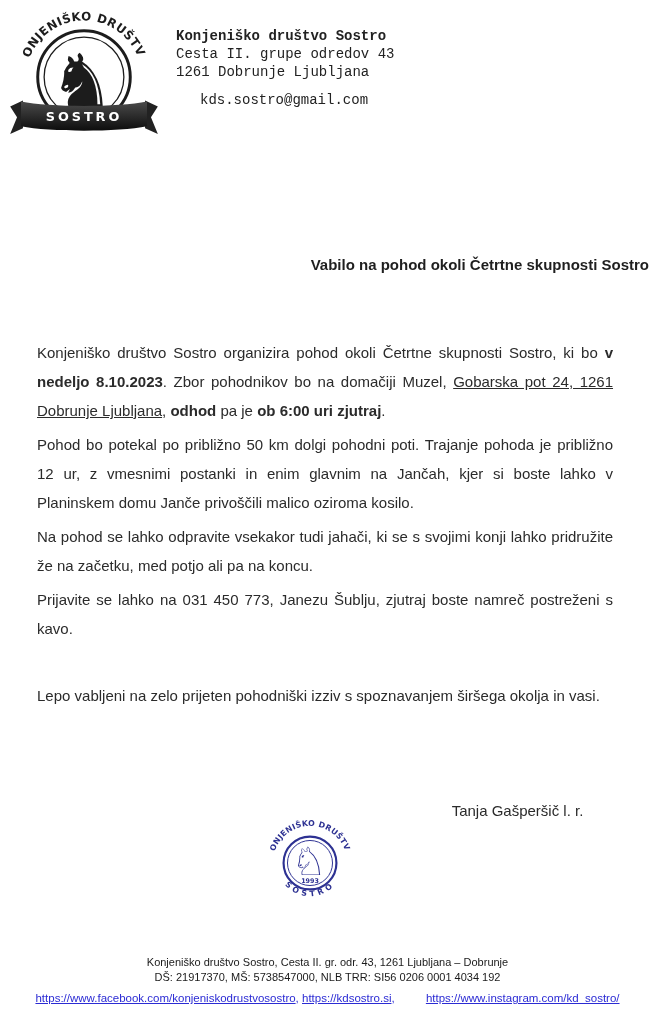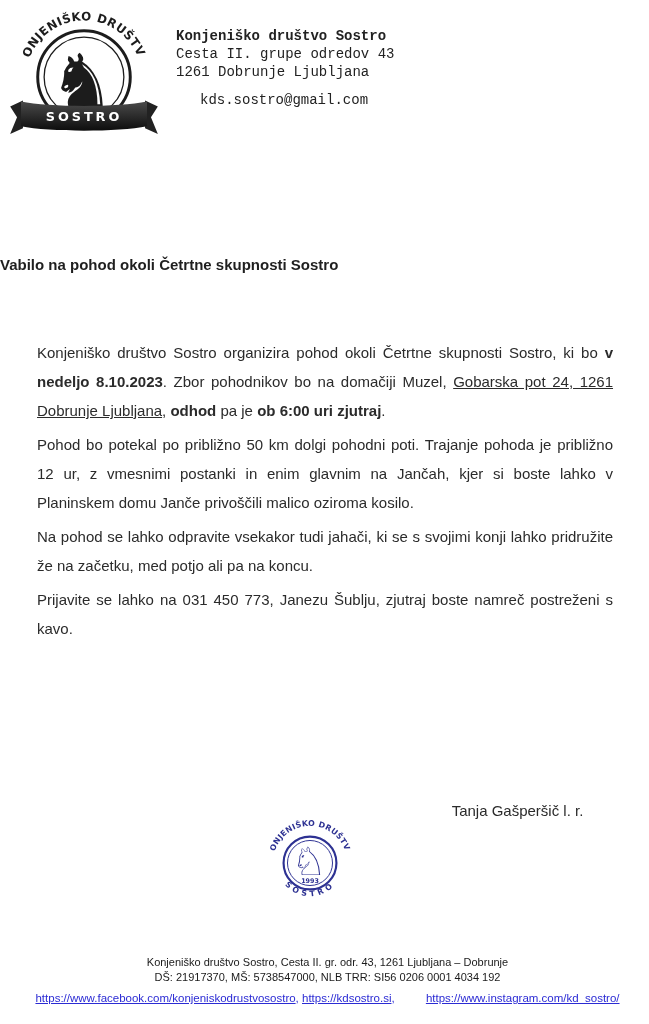--- a/index.html
+++ b/index.html
@@ -19,21 +19,21 @@
   .logo-top { position: absolute; left: 10px; top: 11px; width: 148px; height: 128px; }
 
   
   .header-text { position: absolute; left: 176px; top: 27px; font-size: 14px; line-height: 18px; color: #222; font-family: Liberation Mono, monospace; }
   .header-text .org { font-weight: bold; }
   .header-text .email { margin-top: 10px; padding-left: 24px; }
 
   
   .title {
     position: absolute; left: 0; right: 0; top: 256px;
-    text-align: left; font-size: 15px; font-weight: bold; color: #1f1f1f;
+    text-align: right; font-size: 15px; font-weight: bold; color: #1f1f1f;
   }
 
   
   .body-text {
     position: absolute; left: 37px; top: 338px; width: 576px;
     font-size: 15px; line-height: 29px; text-align: justify; color: #2b2b2b;
   }
   .body-text p { margin-bottom: 5px; }
   .closing { margin-top: 38px; text-align: left; }
   .b { font-weight: bold; }
@@ -91,20 +91,21 @@
     <div class="email">kds.sostro@gmail.com</div>
   </div>
 
   <div class="title">Vabilo na pohod okoli Četrtne skupnosti Sostro</div>
 
   <div class="body-text">
     <p><span>Konjeniško društvo Sostro organizira pohod okoli Četrtne skupnosti Sostro, ki bo </span><span class="b">v nedeljo 8.10.2023</span><span>. Zbor pohodnikov bo na domačiji Muzel, </span><span class="u">Gobarska pot 24, 1261 Dobrunje Ljubljana</span><span>, </span><span class="b">odhod</span><span> pa je </span><span class="b">ob 6:00 uri zjutraj</span><span>.</span></p>
     <p>Pohod bo potekal po približno 50 km dolgi pohodni poti. Trajanje pohoda je približno 12 ur, z vmesnimi postanki in enim glavnim na Jančah, kjer si boste lahko v Planinskem domu Janče privoščili malico oziroma kosilo.</p>
     <p>Na pohod se lahko odpravite vsekakor tudi jahači, ki se s svojimi konji lahko pridružite že na začetku, med potjo ali pa na koncu.</p>
     <p>Prijavite se lahko na 031 450 773, Janezu Šublju, zjutraj boste namreč postreženi s kavo.</p>
+    <p class="closing">Lepo vabljeni na zelo prijeten pohodniški izziv s spoznavanjem širšega okolja in vasi.</p>
   </div>
 
   <div class="signature">
     <div>Tanja Gašperšič l. r.</div>
   </div>
 
   <svg class="logo-bottom" viewBox="0 0 96 104">
     <defs>
       <path id="arcTopBlue" d="M 12.3,39 A 38,38 0 0 1 83.7,39" fill="none"></path>
       <path id="arcBottomBlue" d="M 18.6,69 A 34,34 0 0 0 77.4,69" fill="none"></path>

